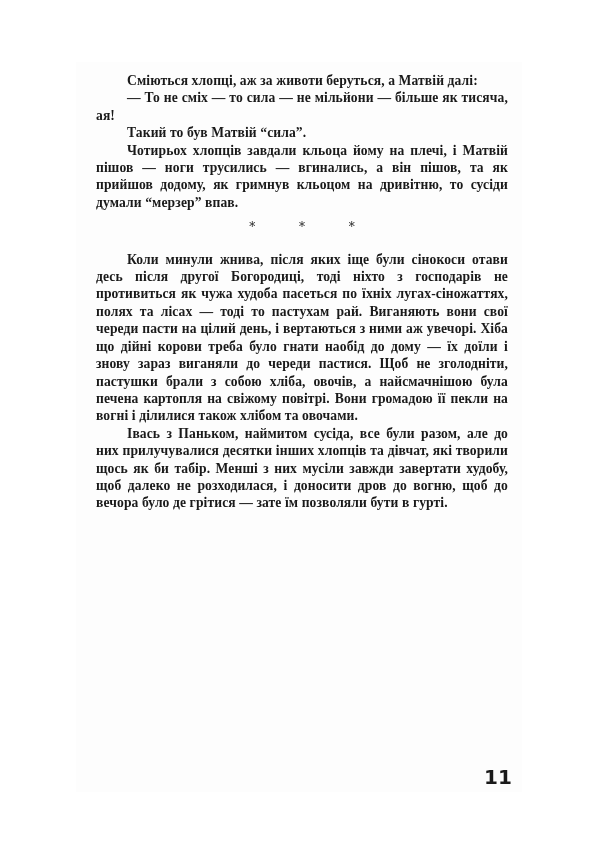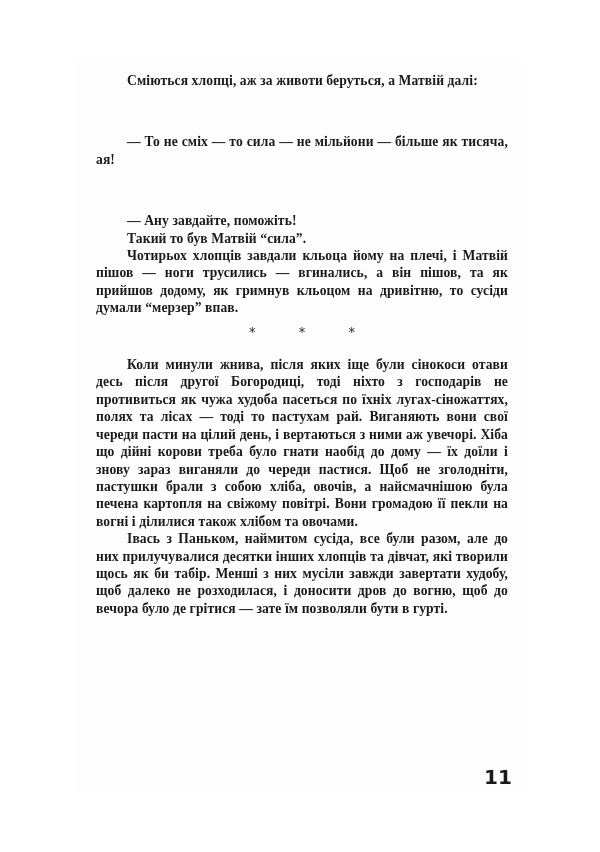--- a/index.html
+++ b/index.html
@@ -11,39 +11,38 @@
   .page {
     position: absolute; left: 76px; top: 62px; width: 446px; height: 730px;
     background: #fdfdfd;
   }
   .text {
     position: absolute; left: 96px; top: 72px; width: 412px;
     font-size: 13.6px; line-height: 17.4px; font-weight: bold;
     text-align: justify; letter-spacing: 0.1px;
   }
   .text p { margin: 0; text-indent: 31px; font-family: Liberation Serif, serif; }
-  .text p.dialog { text-indent: 31px; margin-top: 44px; }
+  .text p.dialog { text-indent: 31px; }
   .stars {
     text-align: center; margin: 8px 0 14px 0; font-size: 12px; letter-spacing: 20px;
     padding-left: 20px; font-weight: normal;
   }
   .pagenum {
     position: absolute; left: 484px; top: 765px; font-size: 20px; font-weight: bold;
     font-family: "DejaVu Sans", "Liberation Sans", sans-serif;
   }
 </style>
 </head>
 <body>
 
 <div class="page"></div>
 
 <div class="text">
   <p>Сміються хлопці, аж за животи беруться, а Матвій далі:</p>
   <p class="dialog">— То не сміх — то сила — не мільйони — більше як тисяча, ая!</p>
-  <p class="dialog">— Ану завдайте, поможіть!</p>
   <p>Такий то був Матвій “сила”.</p>
   <p>Чотирьох хлопців завдали кльоца йому на плечі, і Матвій пішов — ноги трусились — вгинались, а він пішов, та як прийшов додому, як гримнув кльоцом на дривітню, то сусіди думали “мерзер” впав.</p>
   <div class="stars">* * *</div>
   <p>Коли минули жнива, після яких іще були сінокоси отави десь після другої Богородиці, тоді ніхто з господарів не противиться як чужа худоба пасеться по їхніх лугах-сіножаттях, полях та лісах — тоді то пастухам рай. Виганяють вони свої череди пасти на цілий день, і вертаються з ними аж увечорі. Хіба що дійні корови треба було гнати наобід до дому — їх доїли і знову зараз виганяли до череди пастися. Щоб не зголодніти, пастушки брали з собою хліба, овочів, а найсмачнішою була печена картопля на свіжому повітрі. Вони громадою її пекли на вогні і ділилися також хлібом та овочами.</p>
   <p>Івась з Паньком, наймитом сусіда, все були разом, але до них прилучувалися десятки інших хлопців та дівчат, які творили щось як би табір. Менші з них мусіли завжди завертати худобу, щоб далеко не розходилася, і доносити дров до вогню, щоб до вечора було де грітися — зате їм позволяли бути в гурті.</p>
 
 </div>
 
 <div class="pagenum">11</div>
 

